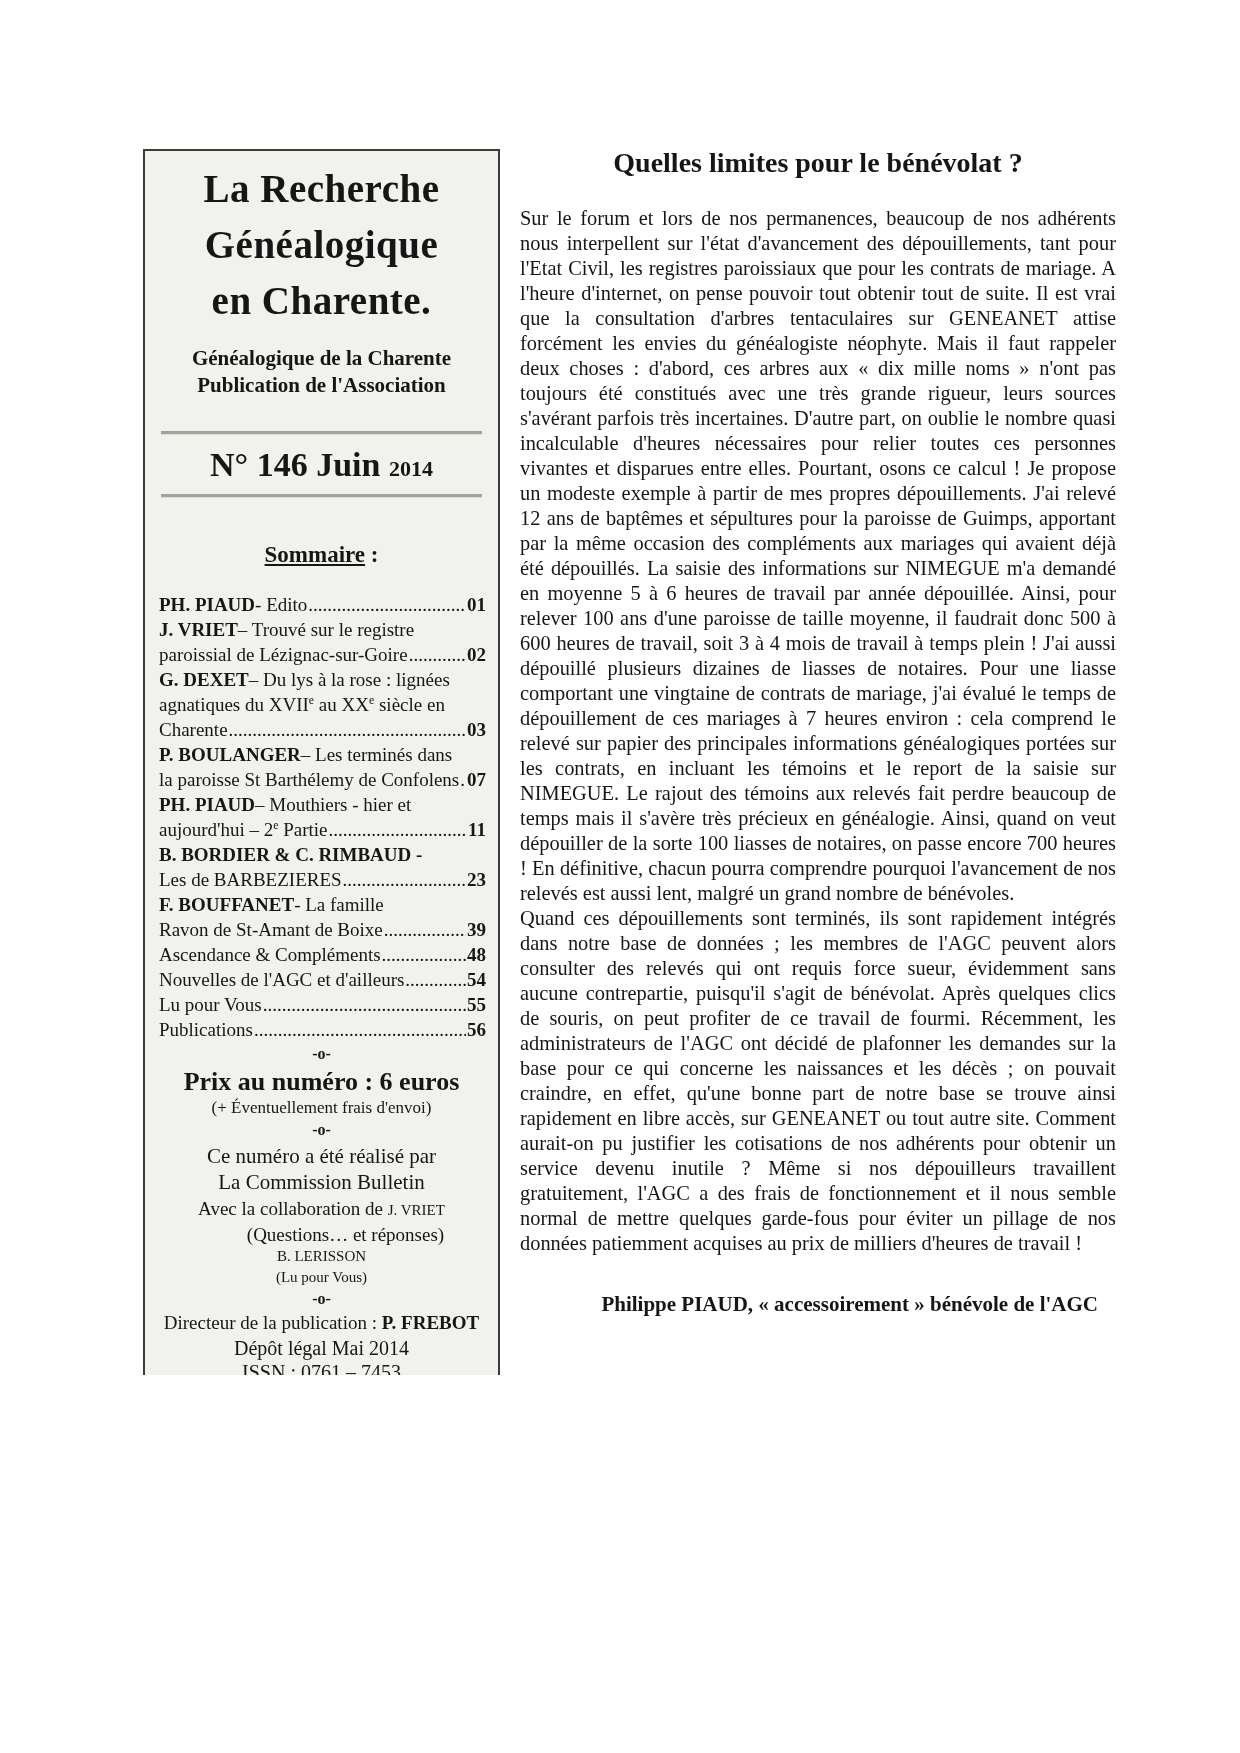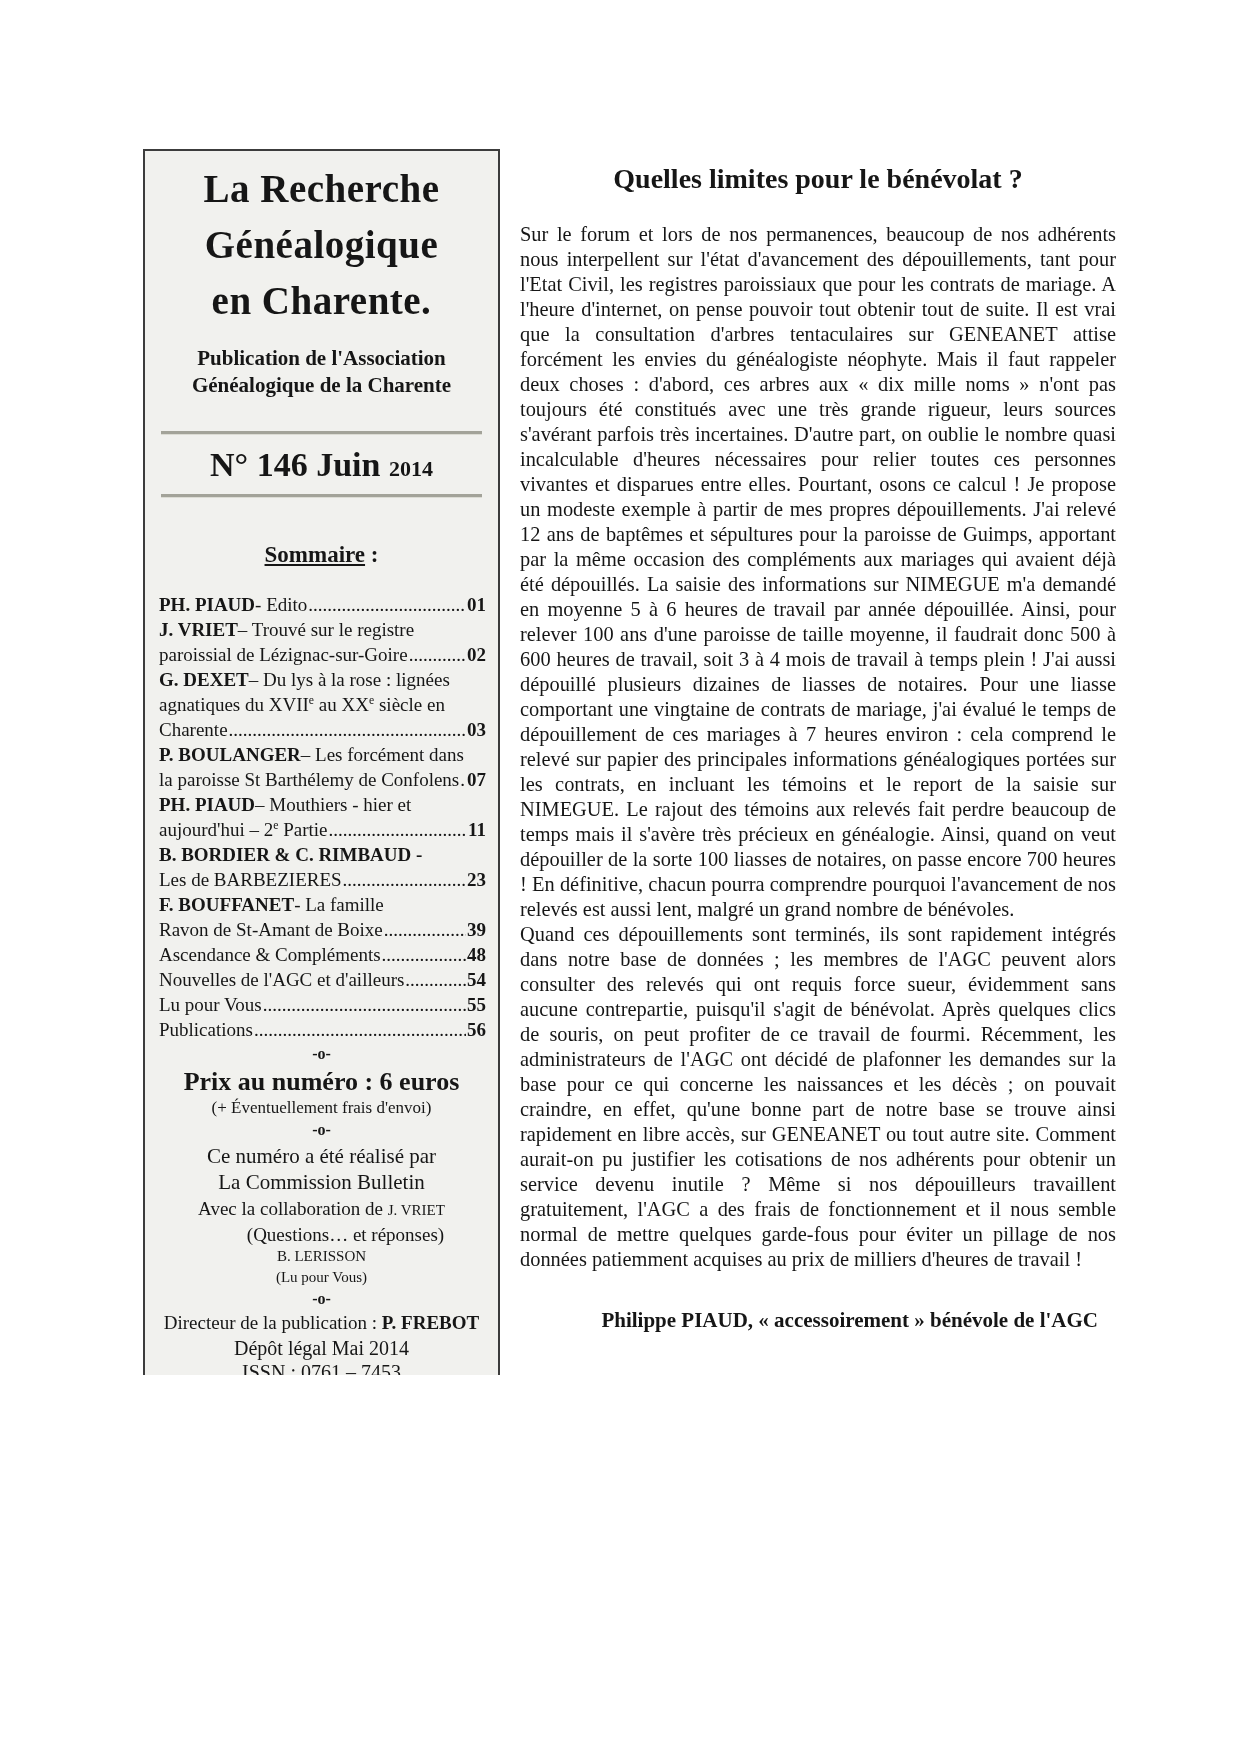--- a/index.html
+++ b/index.html
@@ -38,43 +38,43 @@
   .collab .collab-name{font-size:15px;}
   .collab-detail{font-size:19px;margin-top:4px;padding-left:48px;}
   .contrib-name{font-size:15px;line-height:21px;}
   .contrib-detail{font-size:15px;line-height:20px;}
   .director{font-size:19px;margin-top:4px;}
   .director b{font-weight:bold;}
   .legal{font-size:20px;line-height:24px;margin-top:2px;}
   .siret{font-size:26px;margin-top:3px;}
   .address{font-size:24px;margin-top:4px;}
   
-  .article{position:absolute;left:520px;top:162px;width:596px;}
+  .article{position:absolute;left:520px;top:146px;width:596px;}
   .article h1{font-size:28px;line-height:34px;font-weight:bold;text-align:center;margin:0 0 26px 0;}
   .article p{font-size:20.4px;line-height:25px;text-align:justify;margin:0;}
   .sig{margin-top:36px;font-size:21px;font-weight:bold;text-align:right;padding-right:18px;}
   
   .footer-text{position:absolute;top:1600px;left:0;width:1204px;text-align:center;
     font-style:italic;font-size:17.5px;}
   .footer-page{position:absolute;top:1660px;left:1096px;font-style:italic;font-size:17.5px;}
 </style>
 </head>
 <body>
 
 <div class="page">
 
   <aside class="mast">
     <div class="mast-title" id="mast-title">
         <div>La Recherche</div>
         <div>Généalogique</div>
         <div>en Charente.</div>
       </div>
     <div class="mast-sub" id="mast-sub">
+        <div>Généalogique de la Charente</div>
         <div>Publication de l'Association</div>
-        <div>Généalogique de la Charente</div>
       </div>
     <hr class="rule rule-1">
     <div class="issue"><span>N° 146 Juin</span> <span class="issue-year">2014</span></div>
     <hr class="rule rule-2">
 
     <div class="toc-head"><span class="und">Sommaire</span><span> :</span></div>
     <div class="toc" id="toc">
         <div class="toc-line">
           <b>PH. PIAUD</b>
           <span> - Edito</span>
@@ -97,21 +97,21 @@
         <div class="toc-line">
           <span>agnatiques du XVII<sup>e</sup> au XX<sup>e</sup> siècle en</span>
         </div>
         <div class="toc-line">
           <span>Charente </span>
           <span class="toc-leader"></span>
           <b class="toc-page">03</b>
         </div>
         <div class="toc-line">
           <b>P. BOULANGER</b>
-          <span> – Les forcément dans</span>
+          <span> – Les terminés dans</span>
         </div>
         <div class="toc-line">
           <span>la paroisse St Barthélemy de Confolens </span>
           <span class="toc-leader"></span>
           <b class="toc-page">07</b>
         </div>
         <div class="toc-line">
           <b>PH. PIAUD</b>
           <span> – Mouthiers - hier et</span>
         </div>

